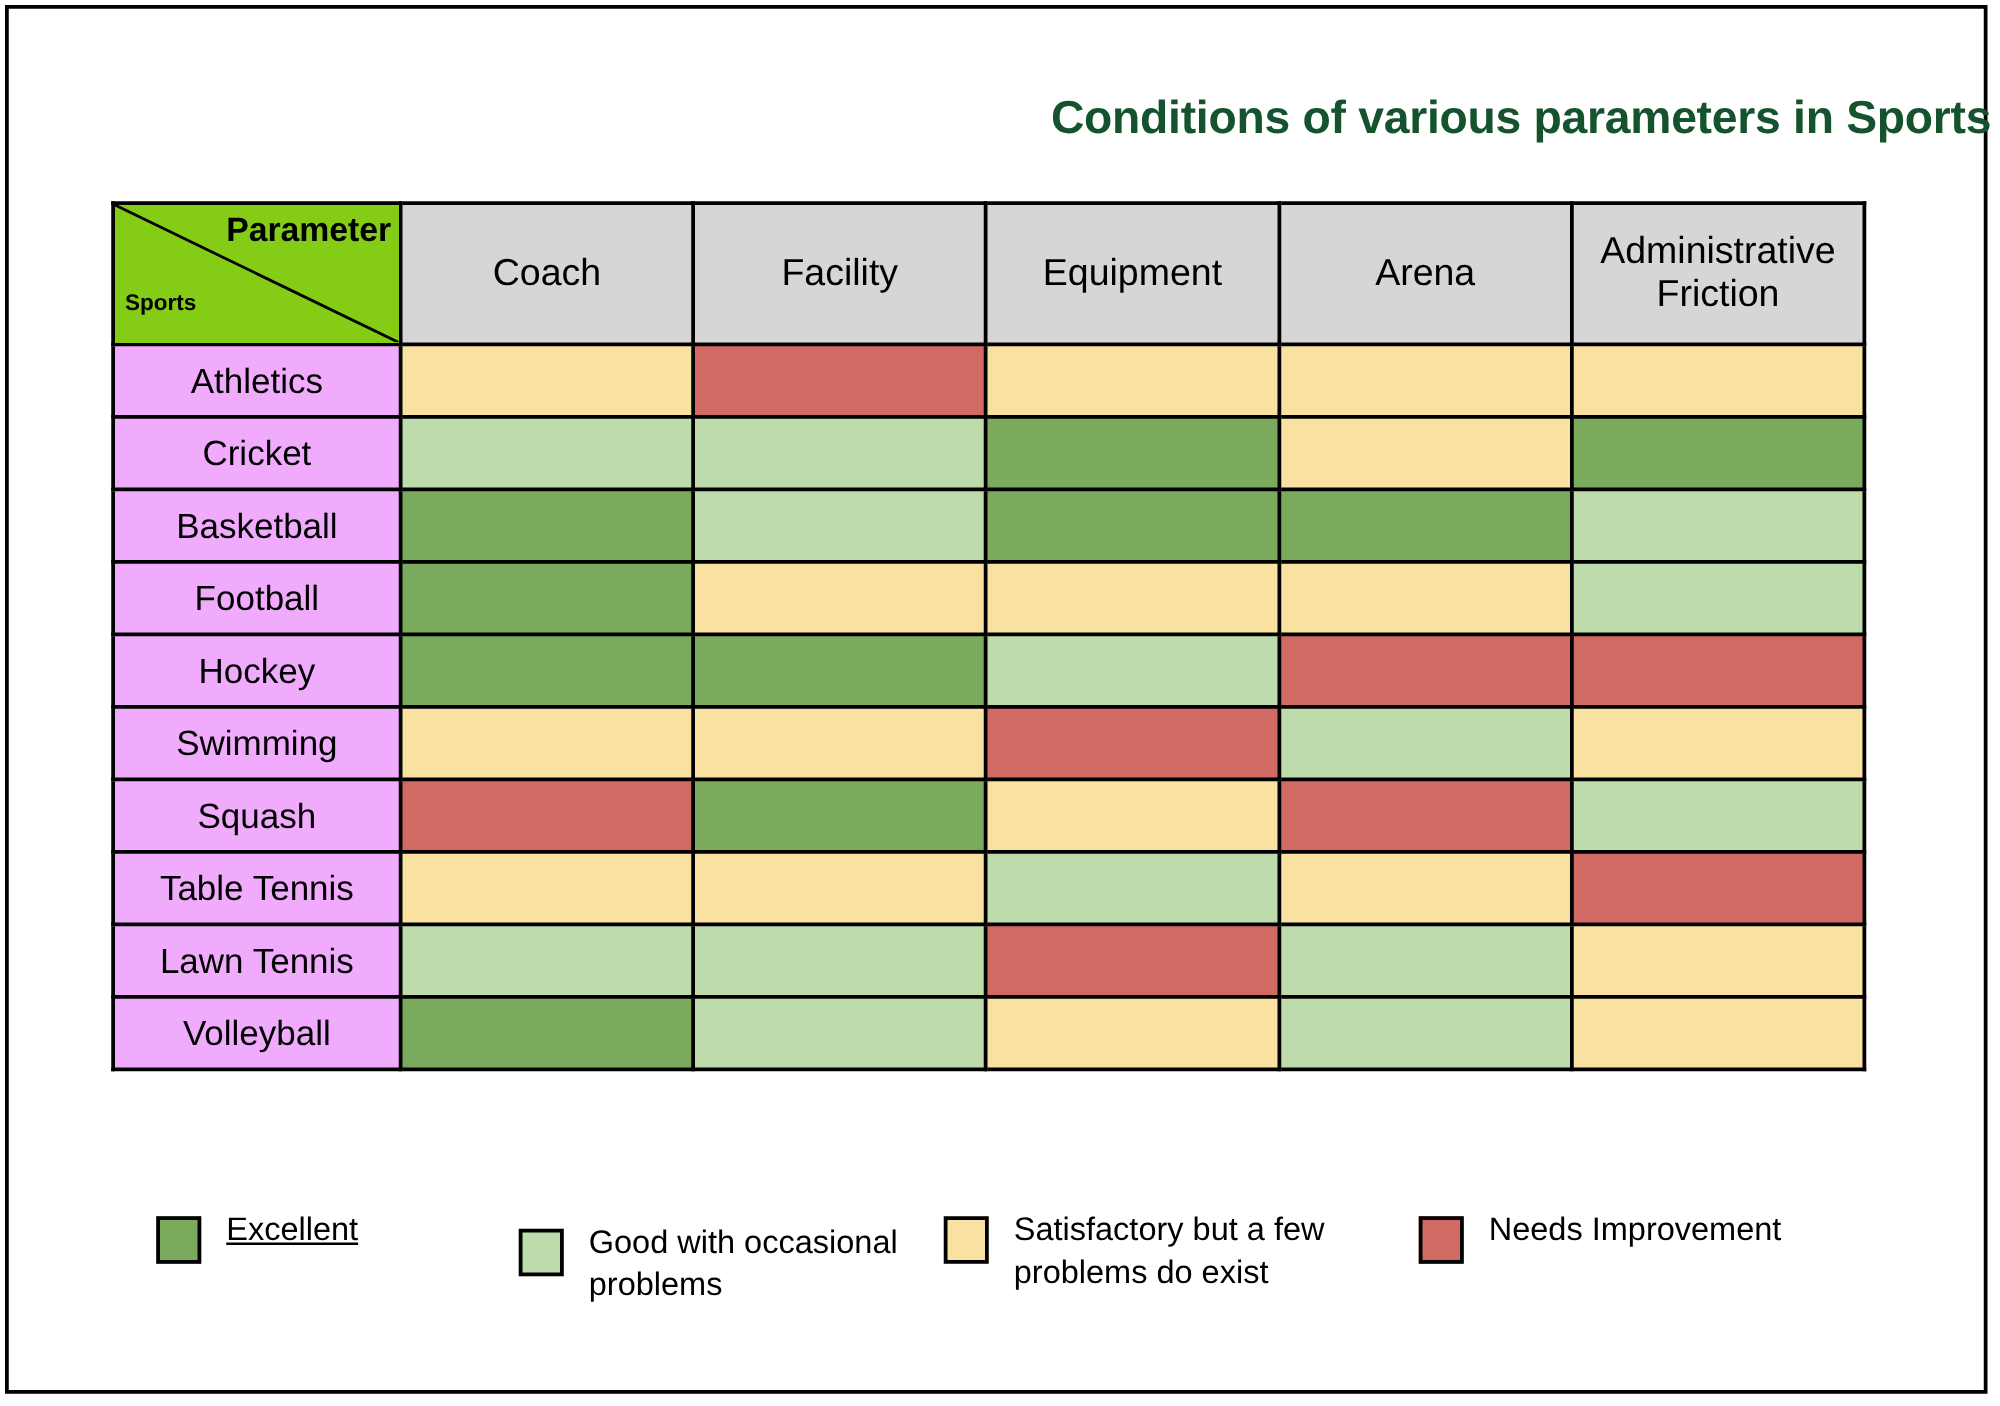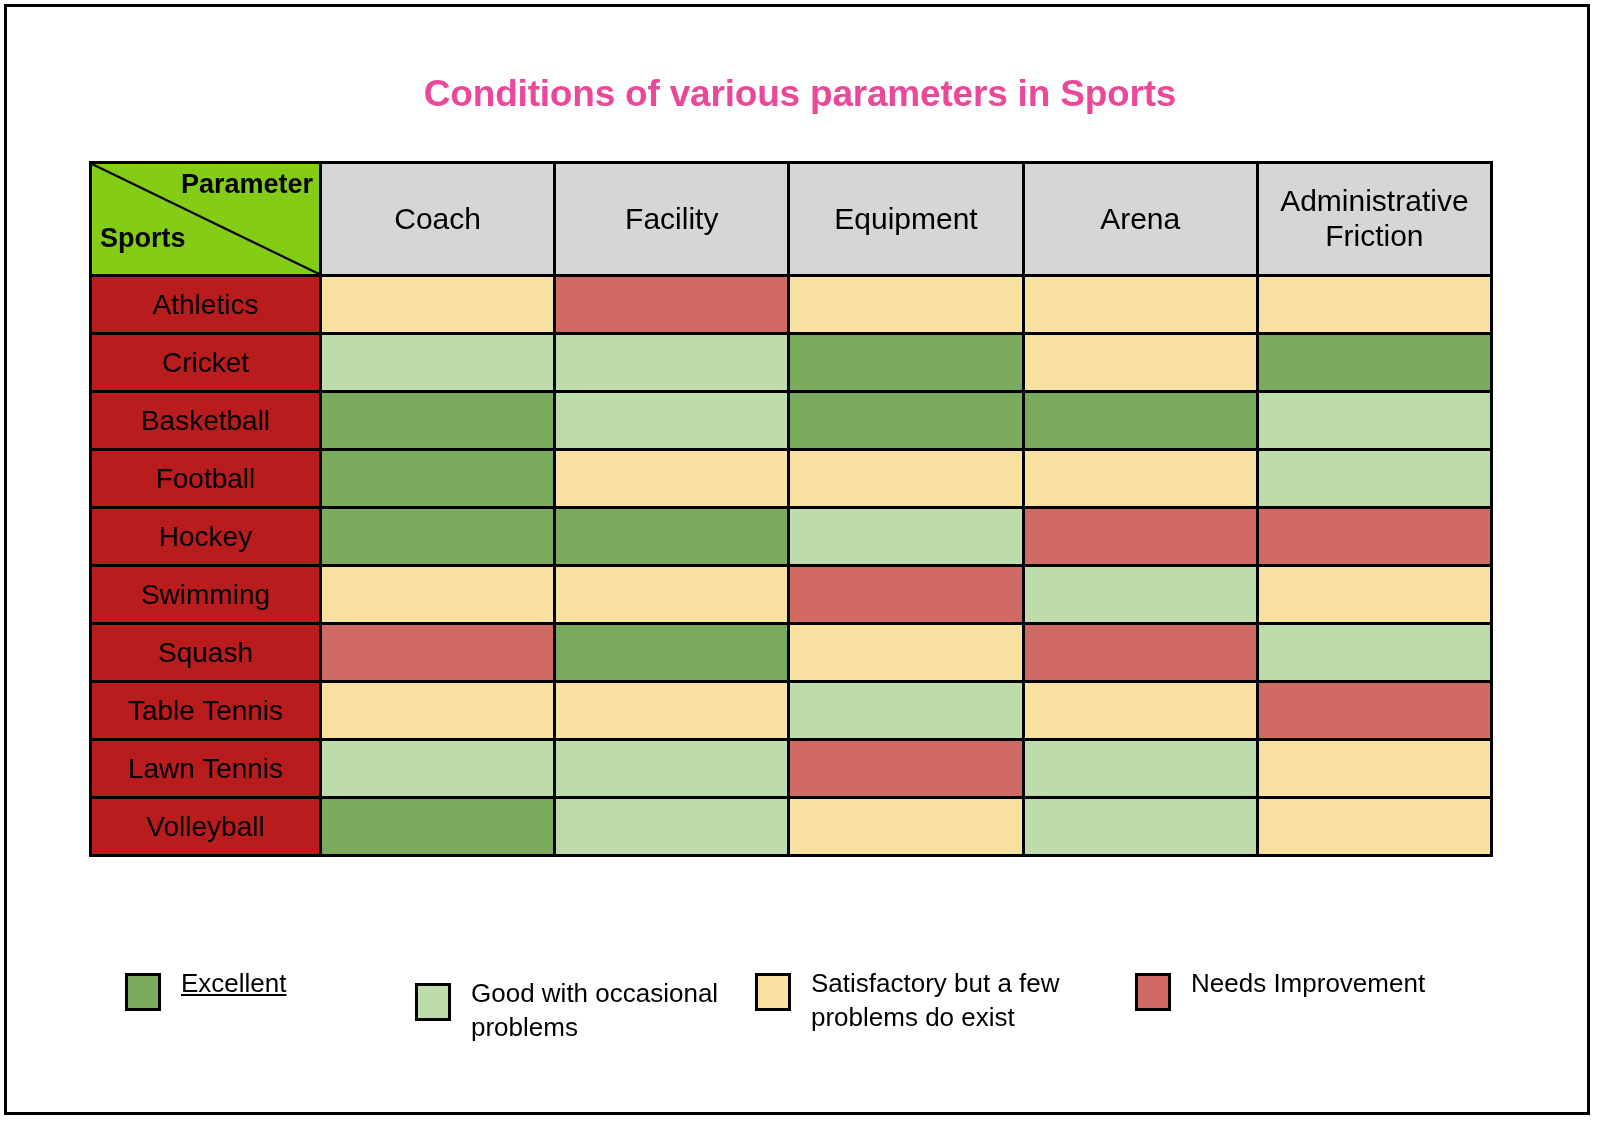--- a/index.html
+++ b/index.html
@@ -21,24 +21,24 @@
     height: 1111px;
     border: 3px solid #000000;
     background: #ffffff;
     box-sizing: border-box;
   }
   #chart-title {
     position: absolute;
     left: 0;
     top: 66px;
     width: 1586px;
-    text-align: center;
+    text-align: right;
     font-size: 37px;
     font-weight: bold;
-    color: #ec4899;
+    color: #14532d;
     letter-spacing: -0.2px;
   }
 
   
   #matrix-table {
     position: absolute;
     left: 82px;
     top: 154px;
     width: 1404px;
     border-collapse: collapse;
@@ -68,36 +68,36 @@
     right: 6px;
     top: 6px;
     font-size: 27px;
     color: #000;
     line-height: 1.05;
   }
   .corner-sports {
     position: absolute;
     left: 8px;
     bottom: 22px;
-    font-size: 27px;
+    font-size: 18px;
     color: #000;
     line-height: 1.05;
   }
   .col-head {
     background: #d6d6d6;
     height: 110px;
     text-align: center;
     vertical-align: middle;
     font-size: 30px;
     font-weight: normal;
     color: #000;
     line-height: 1.16;
   }
   .row-head {
-    background: #b91c1c;
+    background: #f0abfc;
     height: 55px;
     text-align: center;
     vertical-align: middle;
     font-size: 28px;
     color: #000;
     white-space: nowrap;
   }
   .data-cell {
     height: 55px;
   }

